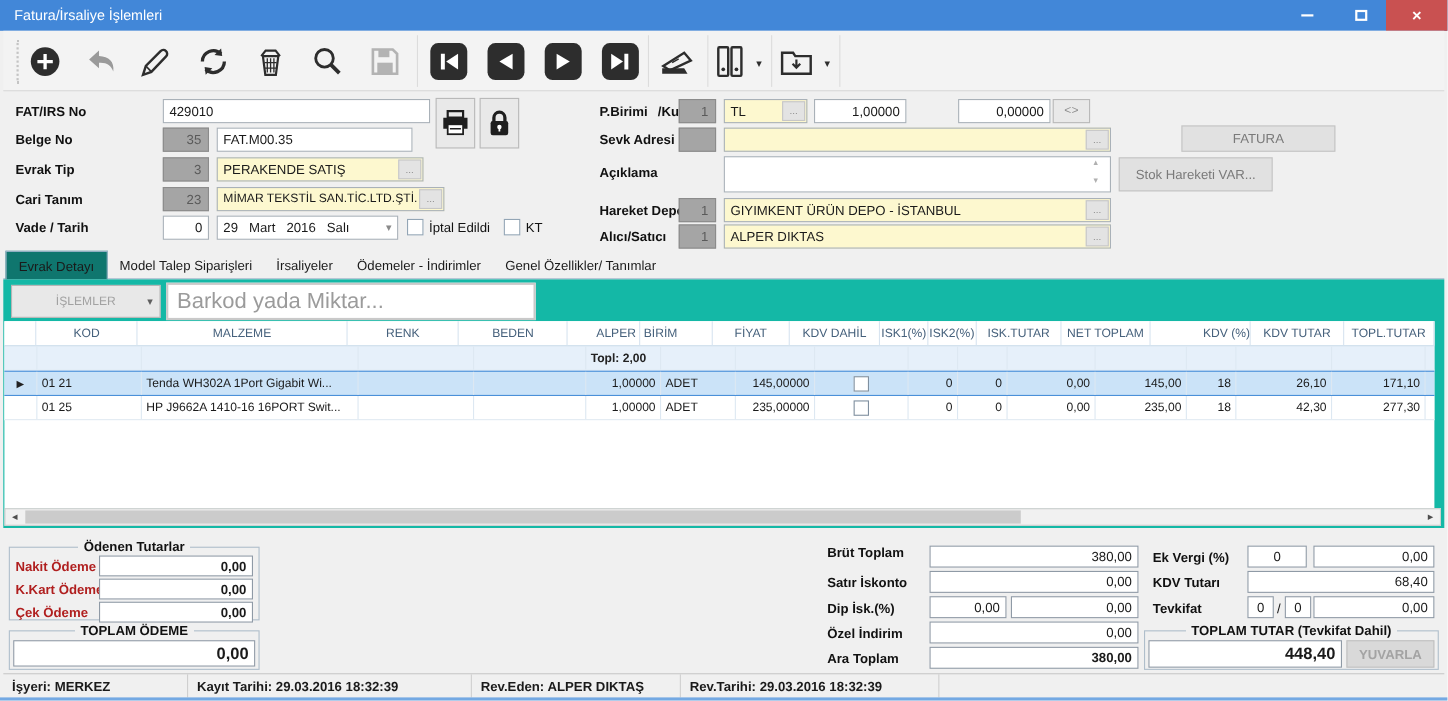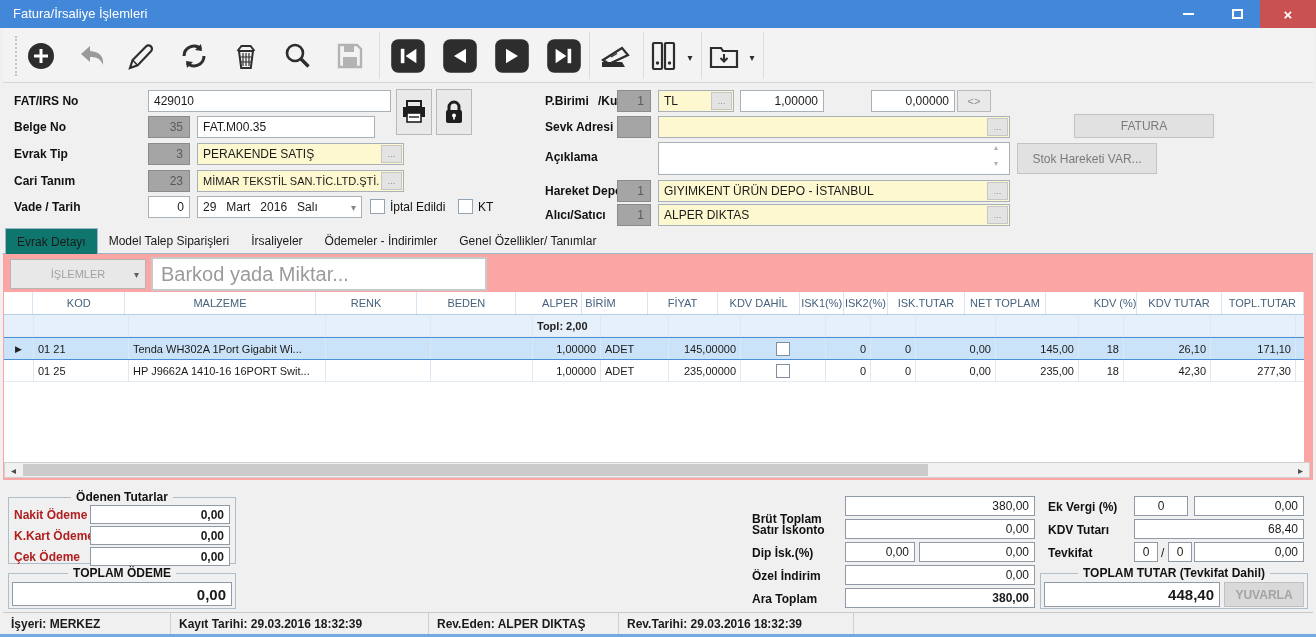--- a/index.html
+++ b/index.html
@@ -42,21 +42,21 @@
   .chk { position:absolute; width:15px; height:15px; background:#fff; border:1px solid #93a5b5; }
   .chklbl { position:absolute; font-size:12px; color:#111; }
   .formbtn { position:absolute; background:#e1e1e1; border:1px solid #c3c3c3; color:#7a7a7a; font-size:12px; display:flex; align-items:center; justify-content:center; }
 
   
   #tabbar { position:absolute; left:3px; top:228px; width:1310px; height:26px; border-bottom:1px solid #9eb6ca; background:#f0f0f0; display:flex; align-items:flex-end; padding-left:2px; }
   .tab { height:25px; padding:0 11px; display:flex; align-items:center; font-size:12px; color:#1a1a1a; position:relative; }
   .tab.active { background:#0f766e; border:1px solid #9eb6ca; border-bottom:none; margin-bottom:-1px; height:26px; }
 
   
-  #page { position:absolute; left:3px; top:254px; width:1310px; height:226px; background:#fca5a5; }
+  #page { position:absolute; left:3px; top:254px; width:1310px; height:226px; background:#14b8a6; }
   #islemler { position:absolute; left:7px; top:5px; width:136px; height:30px; background:#e8e8e8; border:1px solid #b5b5b5; color:#a2a2a2; font-size:11px; display:flex; align-items:center; justify-content:center; }
   #islemler .caret { position:absolute; right:6px; color:#5f5f5f; }
   #barkod { position:absolute; left:148px; top:3px; width:336px; height:34px; border:2px solid #c9c9c9; font-size:20px; color:#444; padding:0 8px; font-family:"Liberation Sans",sans-serif; }
   #barkod::placeholder { color:#9b9b9b; }
 
   
   #grid { position:absolute; left:1px; top:38px; width:1300px; height:170px; background:#fff; font-size:11px; }
   .t-head { display:flex; height:23px; border-bottom:1px solid #b7cfe3; background:#fff; color:#46617c; }
   .t-head .c { display:flex; align-items:center; justify-content:center; border-right:1px solid #d8e4f0; padding:0 3px; overflow:hidden; white-space:nowrap; }
   .t-row { display:flex; height:22px; border-bottom:1px solid #e2eaf2; background:#fff; }
@@ -221,21 +221,21 @@
 
     <span class="lbl" style="left:14px;top:94px;">FAT/IRS No</span>
     <div class="inp" style="left:148px;top:90px;width:243px;height:22px;">429010</div>
 
     <span class="lbl" style="left:14px;top:120px;">Belge No</span>
     <div class="graybox" style="left:148px;top:116px;width:42px;height:22px;">35</div>
     <div class="inp" style="left:197px;top:116px;width:178px;height:22px;">FAT.M00.35</div>
 
     <span class="lbl" style="left:14px;top:147px;">Evrak Tip</span>
     <div class="graybox" style="left:148px;top:143px;width:42px;height:22px;">3</div>
-    <div class="inp yellow" style="left:197px;top:143px;width:207px;height:22px;">
+    <div class="inp yellow" style="left:197px;top:143px;width:188px;height:22px;">
       <span>PERAKENDE SATIŞ</span>
       <span class="dots">...</span>
     </div>
 
     <span class="lbl" style="left:14px;top:174px;">Cari Tanım</span>
     <div class="graybox" style="left:148px;top:170px;width:42px;height:22px;">23</div>
     <div class="inp yellow" style="left:197px;top:170px;width:207px;height:22px;font-size:11px;">
       <span>MİMAR TEKSTİL SAN.TİC.LTD.ŞTİ.</span>
       <span class="dots">...</span>
     </div>
@@ -423,21 +423,21 @@
     <span class="payrow-lbl" style="left:14px;top:529px;">K.Kart Ödeme</span>
     <div class="box right bold" style="left:90px;top:526px;width:140px;height:19px;">0,00</div>
     <span class="payrow-lbl" style="left:14px;top:550px;">Çek Ödeme</span>
     <div class="box right bold" style="left:90px;top:547px;width:140px;height:19px;">0,00</div>
 
     <fieldset style="left:8px;top:566px;width:228px;height:43px;">
       <legend>TOPLAM ÖDEME</legend>
     </fieldset>
     <div class="box right big" style="left:12px;top:582px;width:220px;height:24px;">0,00</div>
 
-    <span class="lbl" style="left:752px;top:512px;">Brüt Toplam</span>
+    <span class="lbl" style="left:752px;top:495px;">Brüt Toplam</span>
     <div class="box right" style="left:845px;top:496px;width:190px;height:20px;">380,00</div>
     <span class="lbl" style="left:752px;top:523px;">Satır İskonto</span>
     <div class="box right" style="left:845px;top:519px;width:190px;height:20px;">0,00</div>
     <span class="lbl" style="left:752px;top:546px;">Dip İsk.(%)</span>
     <div class="box right" style="left:845px;top:542px;width:70px;height:20px;">0,00</div>
     <div class="box right" style="left:919px;top:542px;width:116px;height:20px;">0,00</div>
     <span class="lbl" style="left:752px;top:569px;">Özel İndirim</span>
     <div class="box right" style="left:845px;top:565px;width:190px;height:20px;">0,00</div>
     <span class="lbl" style="left:752px;top:592px;">Ara Toplam</span>
     <div class="box right bold" style="left:845px;top:588px;width:190px;height:20px;">380,00</div>

